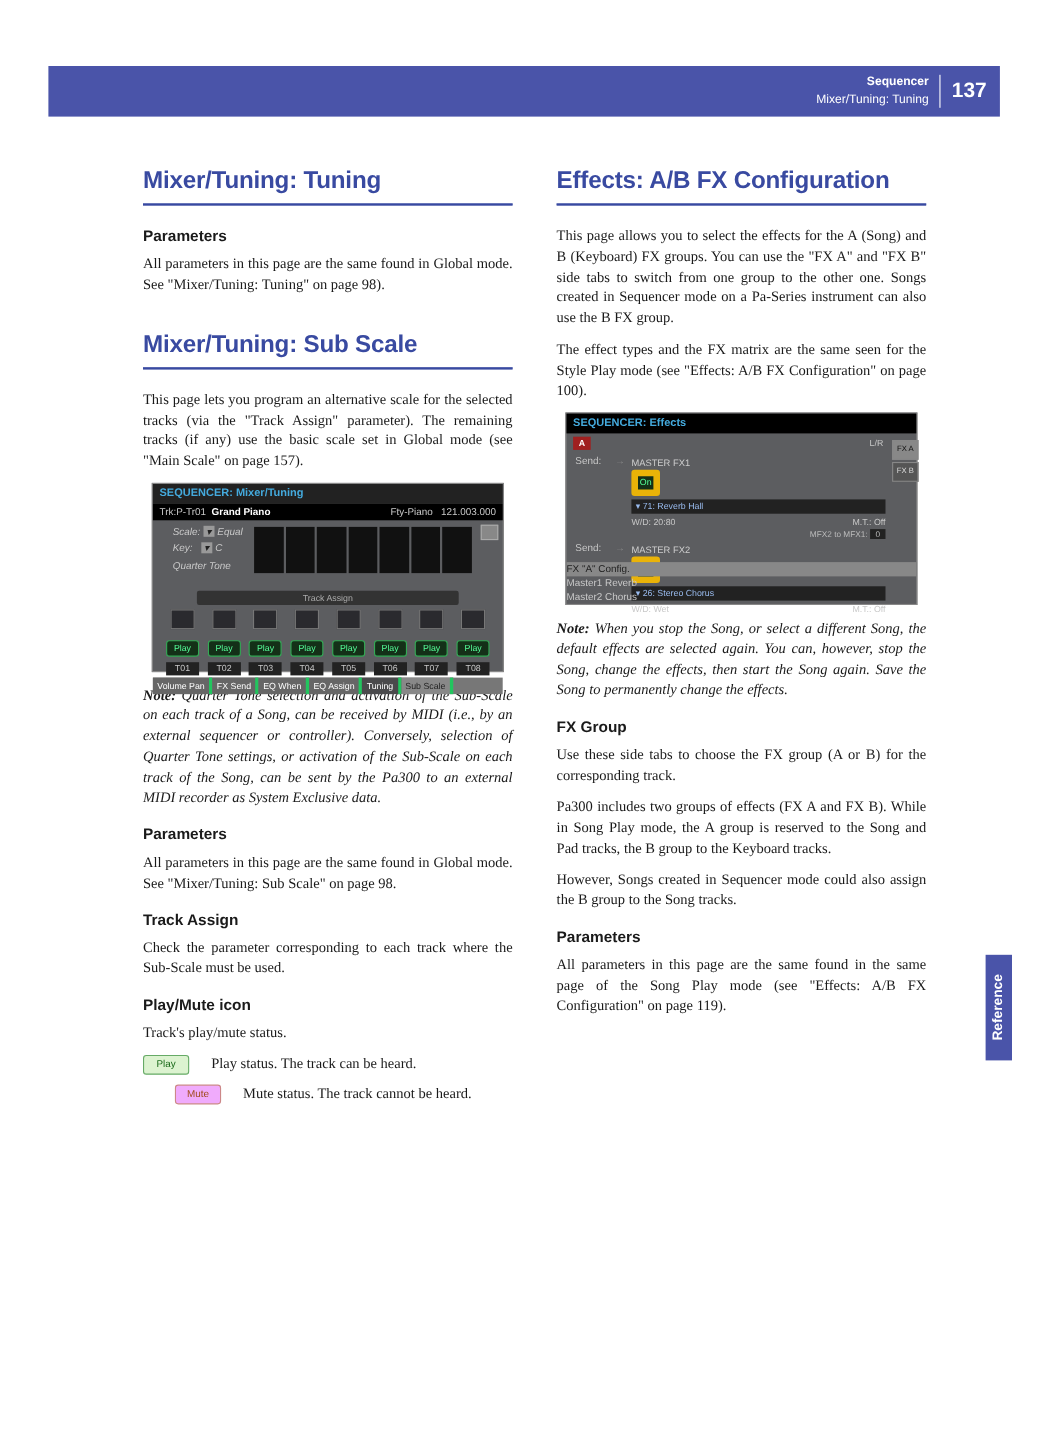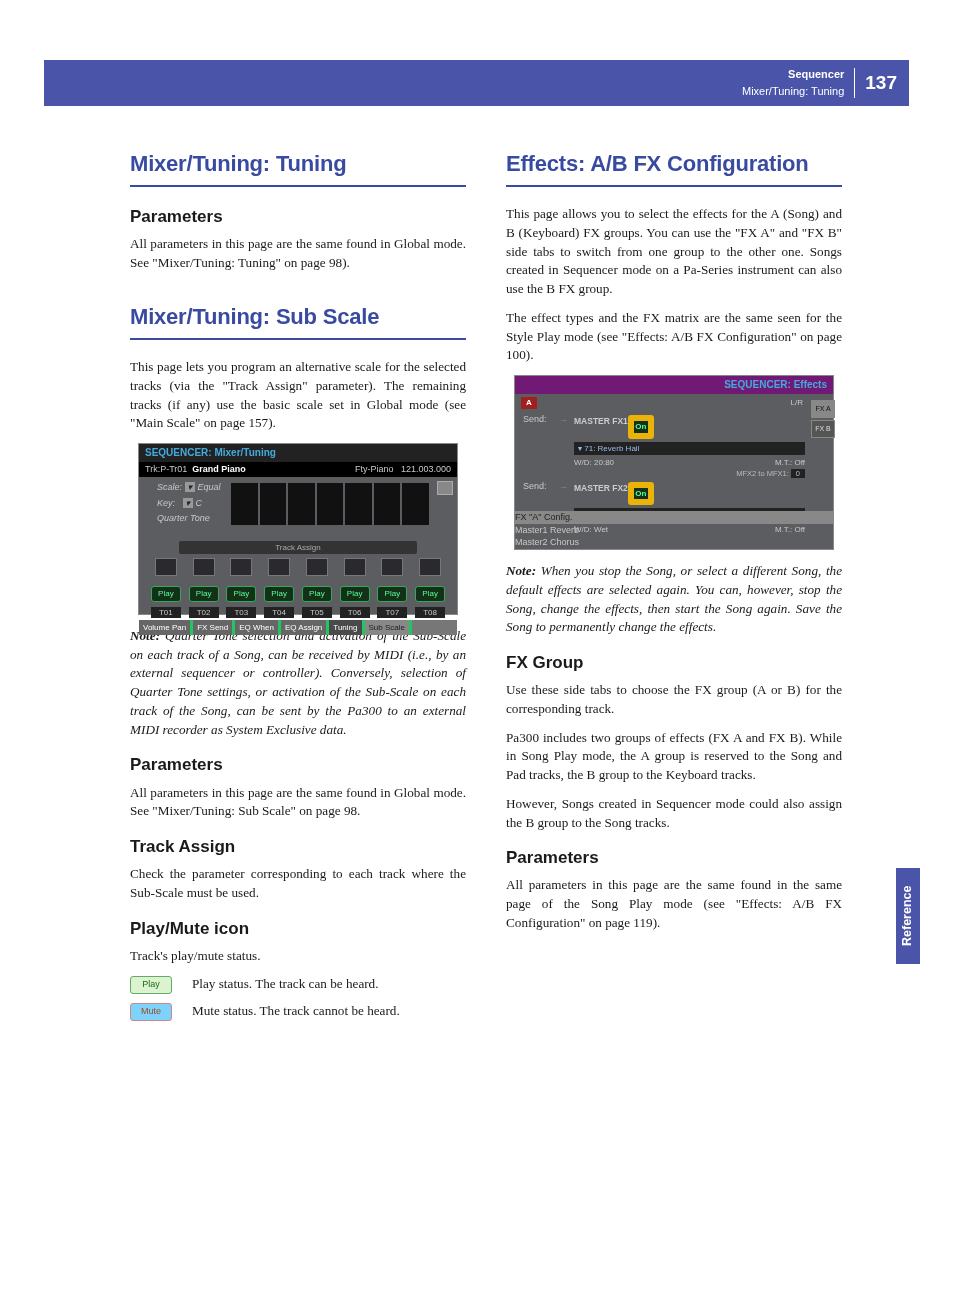--- a/index.html
+++ b/index.html
@@ -50,21 +50,21 @@
     letter-spacing: -0.2px;
   }
   .rule {
     height: 2px; background: #394aa1; width: 100%;
     margin-bottom: 18px;
   }
   .rule::after { content:""; display:block; height:0.5px; background:#394aa1; margin-top:2px; }
   h3.sub {
     font-family: "Myriad Pro", Arial, sans-serif;
     font-weight: 700;
-    font-size: 17px;
+    font-size: 14px;
     margin-top: 14px;
     margin-bottom: 6px;
   }
   p { text-align: justify; margin-bottom: 10px; }
   .note { font-style: italic; }
   .note b { font-style: italic; font-weight: 700; }
   .screenshot {
     width: 320px; height: 172px;
     background: #5c5d60;
     border: 1px solid #888;
@@ -82,39 +82,39 @@
   .screenshot .row b { color:#fff; }
   .screenshot .ta-label { text-align:center; background:#333; margin:2px 40px; padding:1px; border-radius:2px; color:#aaa; font-size:8px;}
   .screenshot .boxes { display:flex; justify-content:space-around; padding:2px 8px; }
   .screenshot .box { width:22px; height:18px; background:#2a2a2e; border:1px solid #777; }
   .screenshot .pill { width:30px; text-align:center; border:1px solid #3a5; background:#143018; color:#5f9; font-size:8px; border-radius:3px; padding:1px 0;}
   .screenshot .tlab { width:30px; text-align:center; background:#222; font-size:8px; padding:0;}
   .screenshot .tabs { display:flex; background:#777; }
   .screenshot .tab { font-size:8px; padding:2px 4px; background:#666; color:#fff; border-right:3px solid #22c55e; }
 
   .screenshot2 { width: 320px; height: 175px; background:#5c5d60; border:1px solid #888; margin:8px auto 12px; position:relative; font-family:Tahoma,Arial,sans-serif; font-size:9px; color:#c8c8c8;}
-  .screenshot2 .titlebar { background:#701a75; color:#4ad; font-weight:bold; padding:2px 6px; font-size:10px;text-align:right;}
+  .screenshot2 .titlebar { background:#000000; color:#4ad; font-weight:bold; padding:2px 6px; font-size:10px;}
   .screenshot2 .sidetabs { position:absolute; right:-2px; top:24px; width:24px; }
   .screenshot2 .sidetab { height:18px; background:#555; border:1px solid #888; color:#ddd; font-size:7px; text-align:center; padding-top:3px; margin-bottom:2px;}
   .screenshot2 .inner { margin: 4px 28px 4px 8px; }
-  .screenshot2 .fxlabel { color:#ccc; display:flex; justify-content:flex-start; font-weight:bold; font-size:8.5px; padding:2px 0;}
+  .screenshot2 .fxlabel { color:#ccc; display:flex; justify-content:center; font-weight:normal; font-size:8.5px; padding:2px 0;flex-direction:column;}
   .screenshot2 .onbtn { width:26px; background:#143018; color:#5f9; border:6px solid #eab308; border-radius:3px; font-size:8px; text-align:center;}
   .screenshot2 .presetline { background:#222; padding:1px 4px; margin:1px 0; font-size:8px; color:#9be;}
   .screenshot2 .paramline { display:flex; justify-content:space-between; font-size:8px; padding:1px 0;}
   .screenshot2 .rtarr { text-align:right; font-size:7.5px; color:#bbb; }
 
   .icon-row { display:flex; align-items:center; gap:20px; margin-bottom:8px; }
   .small-icon {
     width: 42px; height: 18px;
     border: 1px solid #888; border-radius: 3px;
     font-family: Tahoma, sans-serif; font-size: 9px;
     display:flex; align-items:center; justify-content:center;
   }
   .play-ic { background:#dcf3d0; color:#1a6a1a; border-color:#6a6; }
-  .mute-ic { background:#7dd3fc; color:#a04a1a; border-color:#c88; }
+  .mute-ic { background:#f0abfc; color:#a04a1a; border-color:#c88;margin-left:29px; }
   .ref-tab {
     position: absolute;
     right: 34px; top: 868px;
     width: 24px; height: 96px;
     background: #4a54a9;
     color: #fff;
     font-family: "Myriad Pro", Arial, sans-serif;
     font-weight: 700; font-size: 12.5px;
     writing-mode: vertical-rl;
     transform: rotate(180deg);

